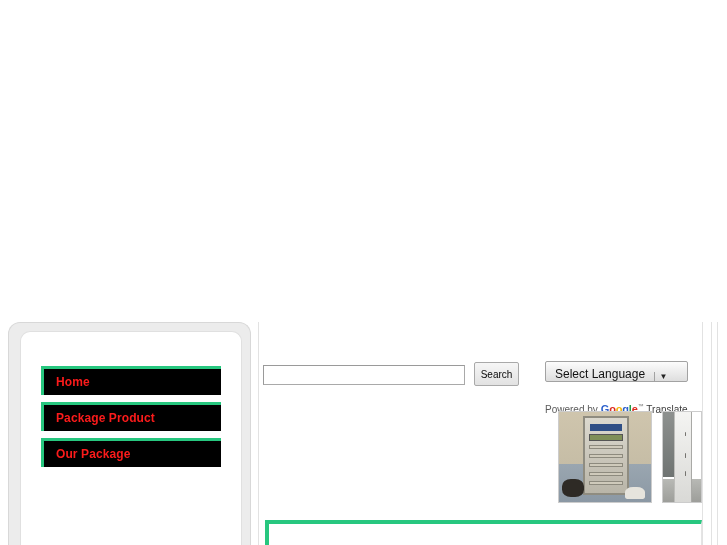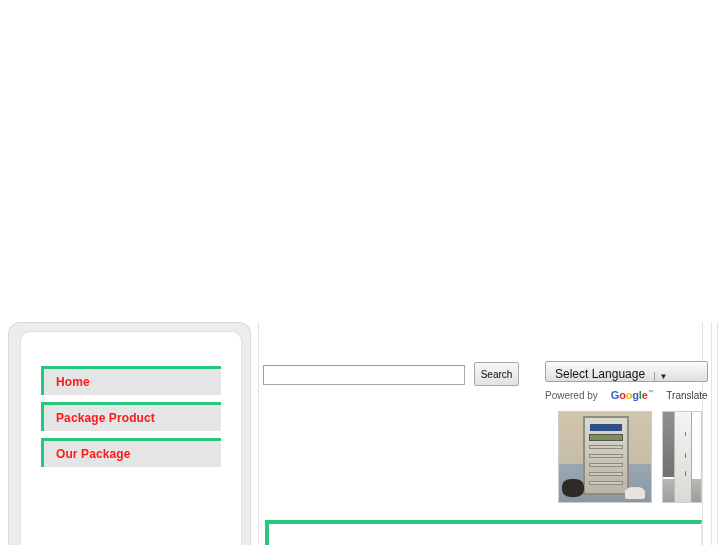--- a/index.html
+++ b/index.html
@@ -29,21 +29,21 @@
     border:1px solid #e0e0e0;
     border-bottom:none;
     border-top-left-radius:10px; border-top-right-radius:10px;
     box-sizing:border-box;
   }
   .nav-list { position:absolute; left:41px; top:366px; width:180px; }
   .nav-item {
     position:relative;
     height:29px;
     margin-bottom:7px;
-    background:#e5e5e5;
+    background:#000000;
     border-top:3px solid #27c77f;
     border-left:3px solid #27c77f;
     box-sizing:border-box;
     display:flex; align-items:center;
     padding-left:12px;
     cursor:pointer;
   }
   .nav-item span {
     color:#fb1b1b;
     font-size:12px;
@@ -98,25 +98,25 @@
     font-size:12px; color:#111;
     white-space:nowrap;
   }
   .lang-arrow {
     display:flex; align-items:center; justify-content:center;
     width:17px;
     border-left:1px solid #a2a2a2;
     font-size:8px; color:#222;
   }
   .powered {
-    margin-top:7px;
+    margin-top:21px;
     font-size:10px;
     color:#5b5b5b;
     white-space:nowrap;
-    display:flex; align-items:baseline; gap:13px;
+    display:flex; align-items:baseline; gap:3px;
   }
   .g-logo { font-weight:bold; font-size:11px; letter-spacing:-0.2px; }
   .g-b { color:#2b5fcb; } .g-r { color:#dd2b20; }
   .g-y { color:#f2b50a; } .g-g { color:#1d9b42; }
   .g-tm { font-size:6px; vertical-align:super; color:#777; font-weight:normal; }
   .translate-word { color:#3c3c3c; font-weight:normal; font-size:10px; }
 
   
   .photo { position:absolute; overflow:hidden; border:1px solid #cccccc; box-sizing:border-box; }
   #photo-1 { left:558px; top:411px; width:94px; height:92px; }

